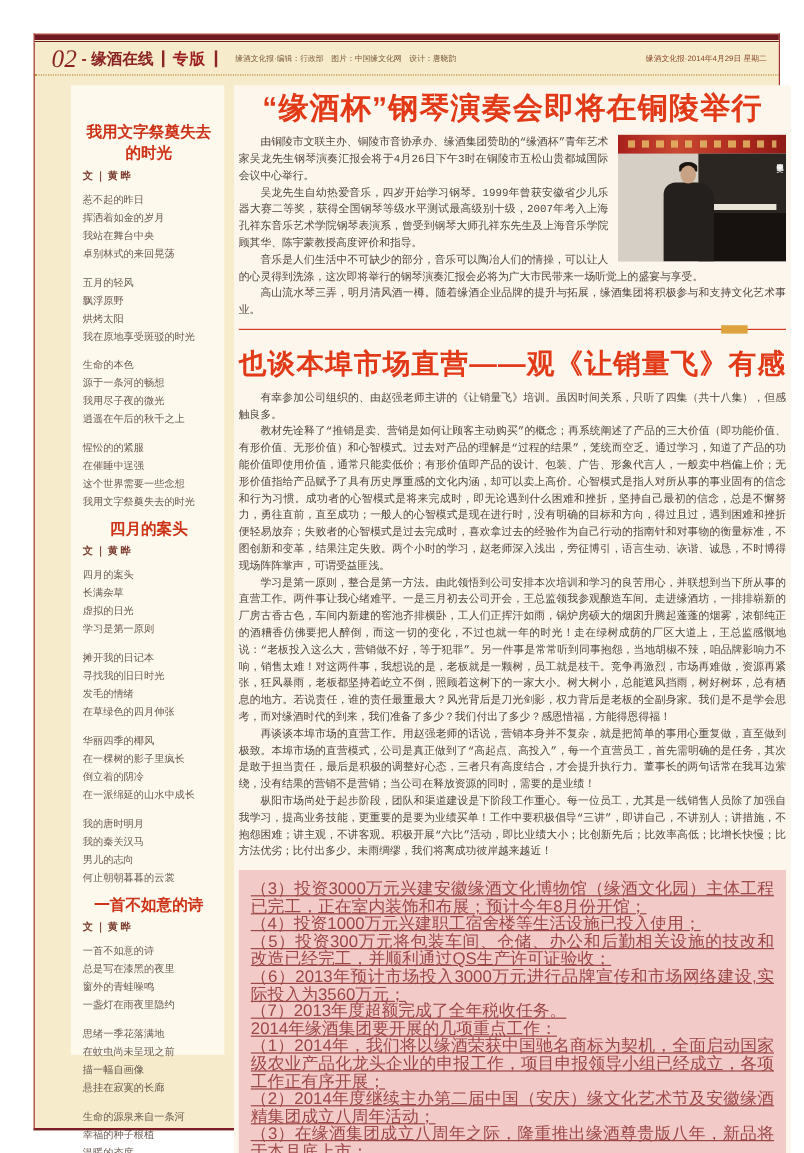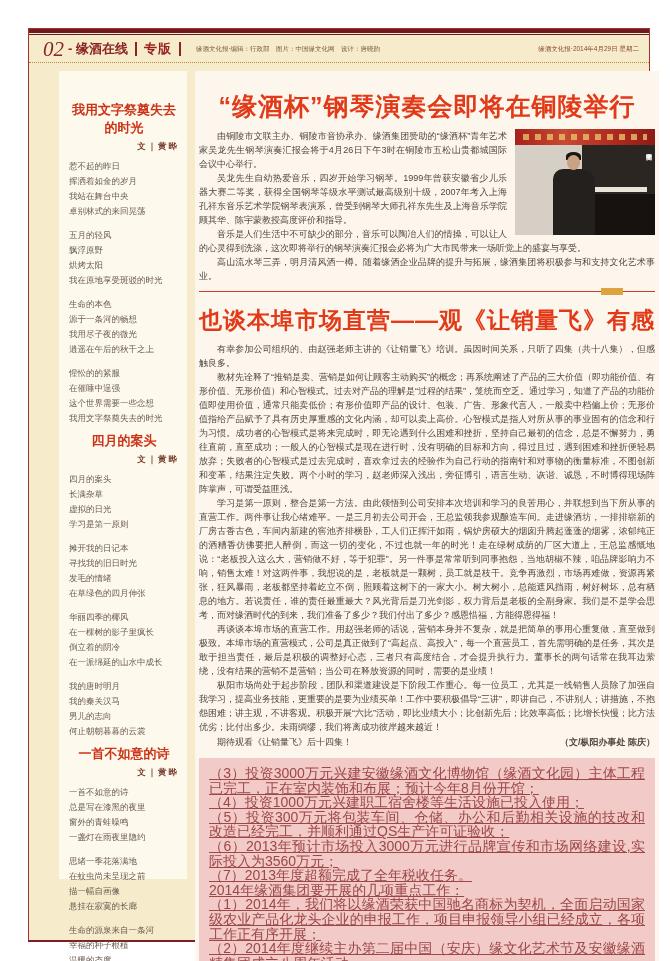--- a/index.html
+++ b/index.html
@@ -15,28 +15,28 @@
   .mh-title{font-size:13px;font-weight:bold;color:#8b2525;margin-left:4px;}
   .vbar{width:2px;height:14px;background:#8b2525;margin:0 7px;}
   .tag{font-size:13px;font-weight:bold;color:#9c1f1f;letter-spacing:1px;}
   .credits{font-size:6.5px;color:#7a5a3a;margin-left:8px;white-space:nowrap;}
   .dateline{font-size:6.5px;color:#8a4a2a;margin-left:auto;white-space:nowrap;}
   
   .content{display:flex;padding:8px 6px 0 8px;}
   .sidebar{width:128px;min-width:128px;background:#fdf9ec;height:808px;padding:24px 8px 0 10px;
            box-sizing:border-box;margin-left:22px;}
   .poem-title{font-size:13px;font-weight:bold;color:#cc3318;text-align:center;margin:6px 0 4px;}
-  .poem-byline{font-size:8.5px;font-weight:bold;color:#7a3b2e;text-align:right;letter-spacing:2px;margin-bottom:6px;}
+  .poem-byline{font-size:8.5px;font-weight:bold;color:#7a3b2e;text-align:left;letter-spacing:2px;margin-bottom:6px;}
   .pline{font-size:8.5px;color:#6b5a50;line-height:15px;white-space:nowrap;}
   .pline.gap{height:9px;}
   .main{flex:1;margin-left:8px;margin-right:2px;background:#fcf6ec;padding:2px 4px 0 4px;}
-  .a-title{font-size:25px;font-weight:bold;color:#e23a18;text-align:center;margin:17px 0 6px;
+  .a-title{font-size:25px;font-weight:bold;color:#e23a18;text-align:center;margin:0 0 6px;
            letter-spacing:1px;white-space:nowrap;}
   .a-title.second{font-size:23px;margin-top:10px;}
-  .para{font-size:9px;color:#514740;line-height:14px;text-align:justify;text-indent:2em;}
+  .para{font-size:9px;color:#514740;line-height:14px;text-align:justify;text-indent:2em;font-family:Liberation Mono, monospace;}
   .a1-body{overflow:hidden;}
   
   .photo{float:right;width:140px;height:106px;margin:0 0 4px 8px;position:relative;
          background:#d6cfc6;overflow:hidden;}
   .photo-banner{position:absolute;left:0;top:0;right:0;height:16px;
          background:linear-gradient(90deg,#a8201c,#c84a32 35%,#b02a20 70%,#8f1a16);}
   .photo-banner::after{content:"";position:absolute;left:8px;top:5px;right:8px;height:6px;
          background:repeating-linear-gradient(90deg,#e7c06a 0 6px,transparent 6px 12px);opacity:.8;}
   .photo-piano{position:absolute;right:0;top:16px;bottom:0;width:52%;
          background:linear-gradient(180deg,#2c2623 0 55%,#17120f 55%);}
@@ -176,24 +176,20 @@
 
         <article class="a2-body">
           <h1 class="a-title second">也谈本埠市场直营——观《让销量飞》有感</h1>
           <div>
               <div class="para">有幸参加公司组织的、由赵强老师主讲的《让销量飞》培训。虽因时间关系，只听了四集（共十八集），但感触良多。</div>
               <div class="para">教材先诠释了“推销是卖、营销是如何让顾客主动购买”的概念；再系统阐述了产品的三大价值（即功能价值、有形价值、无形价值）和心智模式。过去对产品的理解是“过程的结果”，笼统而空乏。通过学习，知道了产品的功能价值即使用价值，通常只能卖低价；有形价值即产品的设计、包装、广告、形象代言人，一般卖中档偏上价；无形价值指给产品赋予了具有历史厚重感的文化内涵，却可以卖上高价。心智模式是指人对所从事的事业固有的信念和行为习惯。成功者的心智模式是将来完成时，即无论遇到什么困难和挫折，坚持自己最初的信念，总是不懈努力，勇往直前，直至成功；一般人的心智模式是现在进行时，没有明确的目标和方向，得过且过，遇到困难和挫折便轻易放弃；失败者的心智模式是过去完成时，喜欢拿过去的经验作为自己行动的指南针和对事物的衡量标准，不图创新和变革，结果注定失败。两个小时的学习，赵老师深入浅出，旁征博引，语言生动、诙谐、诚恳，不时博得现场阵阵掌声，可谓受益匪浅。</div>
               <div class="para">学习是第一原则，整合是第一方法。由此领悟到公司安排本次培训和学习的良苦用心，并联想到当下所从事的直营工作。两件事让我心绪难平。一是三月初去公司开会，王总监领我参观酿造车间。走进缘酒坊，一排排崭新的厂房古香古色，车间内新建的窖池齐排横卧，工人们正挥汗如雨，锅炉房硕大的烟囱升腾起蓬蓬的烟雾，浓郁纯正的酒糟香仿佛要把人醉倒，而这一切的变化，不过也就一年的时光！走在绿树成荫的厂区大道上，王总监感慨地说：“老板投入这么大，营销做不好，等于犯罪”。另一件事是常常听到同事抱怨，当地胡椒不辣，咱品牌影响力不响，销售太难！对这两件事，我想说的是，老板就是一颗树，员工就是枝干。竞争再激烈，市场再难做，资源再紧张，狂风暴雨，老板都坚持着屹立不倒，照顾着这树下的一家大小。树大树小，总能遮风挡雨，树好树坏，总有栖息的地方。若说责任，谁的责任最重最大？风光背后是刀光剑影，权力背后是老板的全副身家。我们是不是学会思考，而对缘酒时代的到来，我们准备了多少？我们付出了多少？感恩惜福，方能得恩得福！</div>
               <div class="para">再谈谈本埠市场的直营工作。用赵强老师的话说，营销本身并不复杂，就是把简单的事用心重复做，直至做到极致。本埠市场的直营模式，公司是真正做到了“高起点、高投入”，每一个直营员工，首先需明确的是任务，其次是敢于担当责任，最后是积极的调整好心态，三者只有高度结合，才会提升执行力。董事长的两句话常在我耳边萦绕，没有结果的营销不是营销；当公司在释放资源的同时，需要的是业绩！</div>
               <div class="para">枞阳市场尚处于起步阶段，团队和渠道建设是下阶段工作重心。每一位员工，尤其是一线销售人员除了加强自我学习，提高业务技能，更重要的是要为业绩买单！工作中要积极倡导“三讲”，即讲自己，不讲别人；讲措施，不抱怨困难；讲主观，不讲客观。积极开展“六比”活动，即比业绩大小；比创新先后；比效率高低；比增长快慢；比方法优劣；比付出多少。未雨绸缪，我们将离成功彼岸越来越近！</div>
             </div>
-          <div class="sig-row">
-            <span class="lead">期待观看《让销量飞》后十四集！</span>
-            <span class="sig">（文/枞阳办事处 陈庆）</span>
-          </div>
         </article>
 
         <section class="pinkbox">
           <div>
               <div class="pink-line">（3）投资3000万元兴建安徽缘酒文化博物馆（缘酒文化园）主体工程已完工，正在室内装饰和布展；预计今年8月份开馆；</div>
               <div class="pink-line">（4）投资1000万元兴建职工宿舍楼等生活设施已投入使用；</div>
               <div class="pink-line">（5）投资300万元将包装车间、仓储、办公和后勤相关设施的技改和改造已经完工，并顺利通过QS生产许可证验收；</div>
               <div class="pink-line">（6）2013年预计市场投入3000万元进行品牌宣传和市场网络建设,实际投入为3560万元；</div>
               <div class="pink-line">（7）2013年度超额完成了全年税收任务。</div>
               <div class="pink-line">2014年缘酒集团要开展的几项重点工作：</div>

